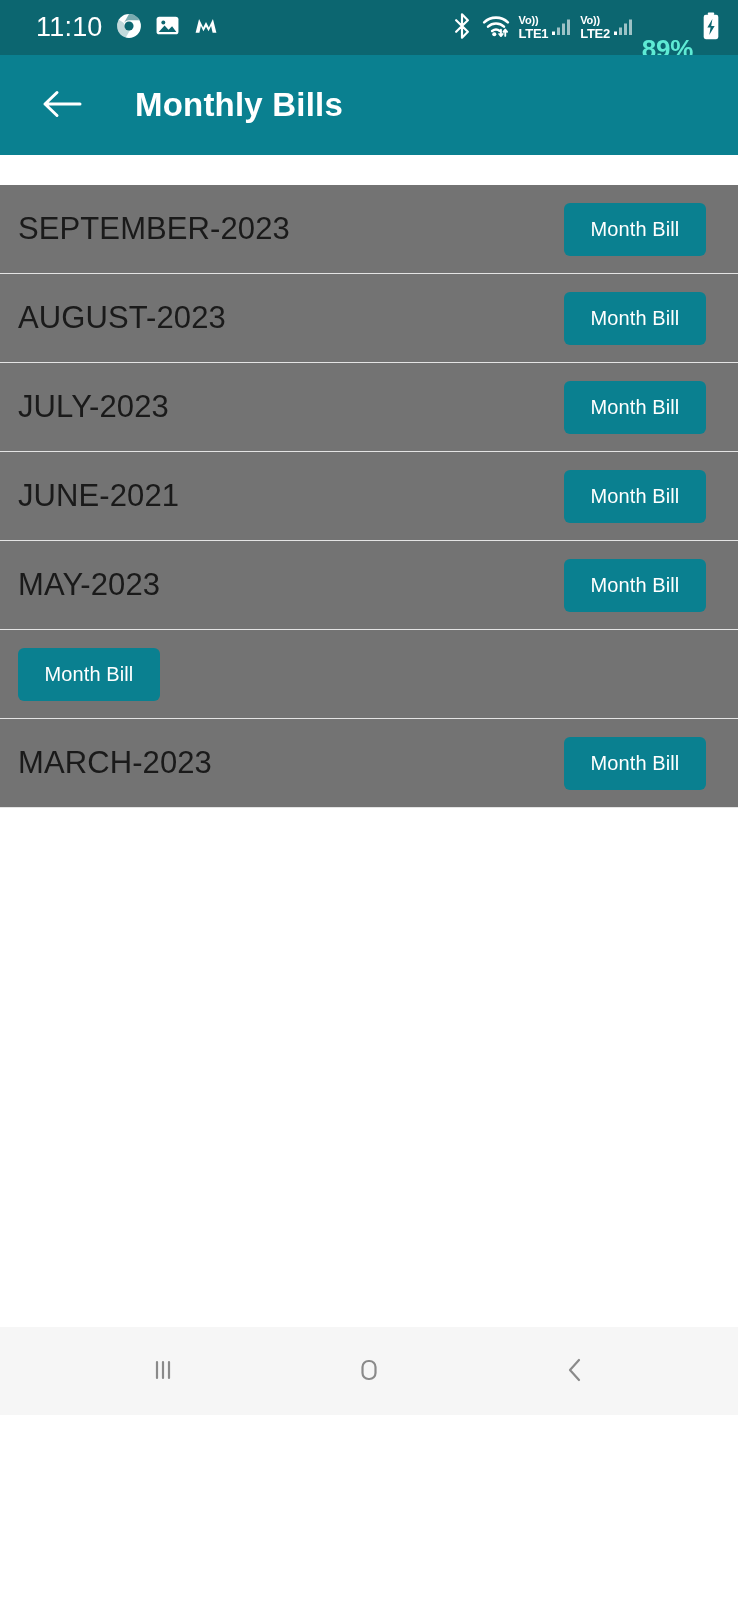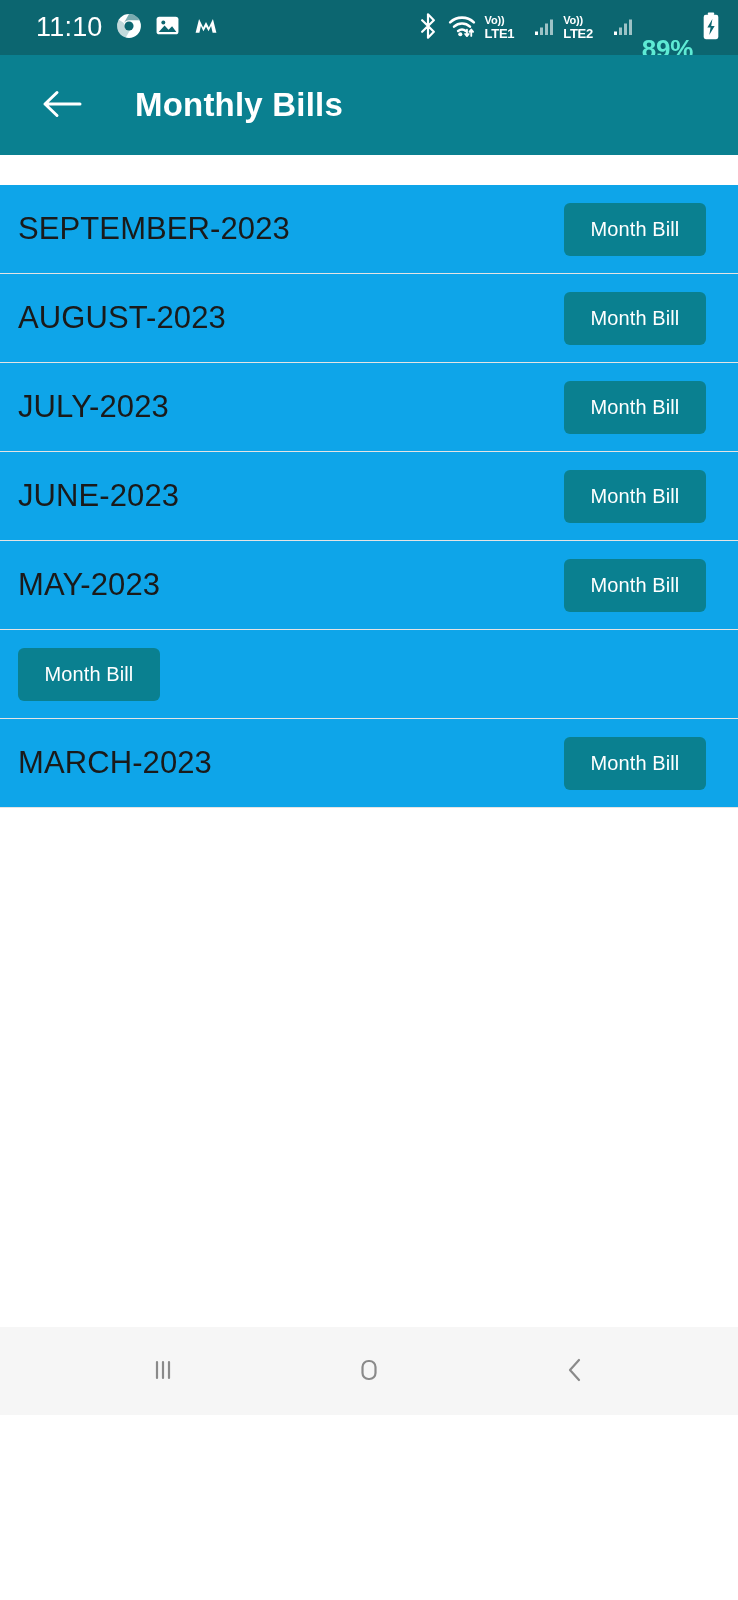--- a/index.html
+++ b/index.html
@@ -53,21 +53,21 @@
     color: #5eead4;
     font-size: 26px;
     font-weight: 700;
     letter-spacing: -0.3px;
     margin-top: 44px;
   }
 
   .volte-block {
     display: flex;
     align-items: flex-end;
-    gap: 20px;
+    gap: 3px;
   }
   .volte-label {
     display: flex;
     flex-direction: column;
     align-items: flex-start;
     line-height: 1;
     color: #ffffff;
   }
   .volte-label .vo {
     font-size: 11px;
@@ -114,21 +114,21 @@
     background: #ffffff;
     overflow: hidden;
   }
   .bill-row {
     height: 89px;
     display: flex;
     align-items: center;
     justify-content: space-between;
     padding: 0 32px 0 18px;
     border-bottom: 1px solid #e4e4e4;
-    background: #0ea5e9;
+    background: #737373;
     cursor: pointer;
   }
   .bill-row:first-child {
     margin-top: 30px;
   }
   .bill-month {
     font-size: 31px;
     color: #1a1a1a;
     font-weight: 400;
     letter-spacing: 0.1px;
@@ -280,21 +280,21 @@
         </div>
         <div class="bill-row">
           <span class="bill-month">AUGUST-2023</span>
           <button class="bill-btn">Month Bill</button>
         </div>
         <div class="bill-row">
           <span class="bill-month">JULY-2023</span>
           <button class="bill-btn">Month Bill</button>
         </div>
         <div class="bill-row">
-          <span class="bill-month">JUNE-2023</span>
+          <span class="bill-month">JUNE-2021</span>
           <button class="bill-btn">Month Bill</button>
         </div>
         <div class="bill-row">
           <span class="bill-month">MAY-2023</span>
           <button class="bill-btn">Month Bill</button>
         </div>
         <div class="bill-row">
           <button class="bill-btn">Month Bill</button>
         </div>
         <div class="bill-row">

